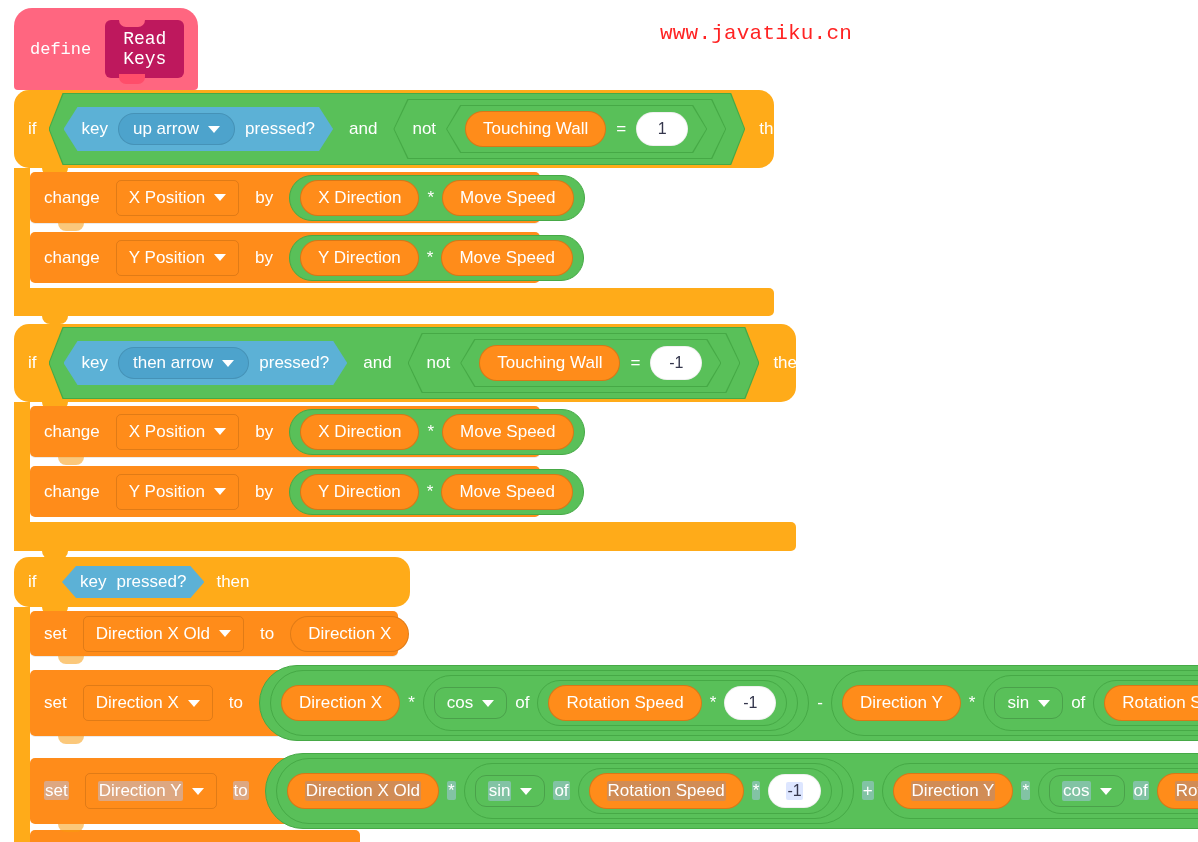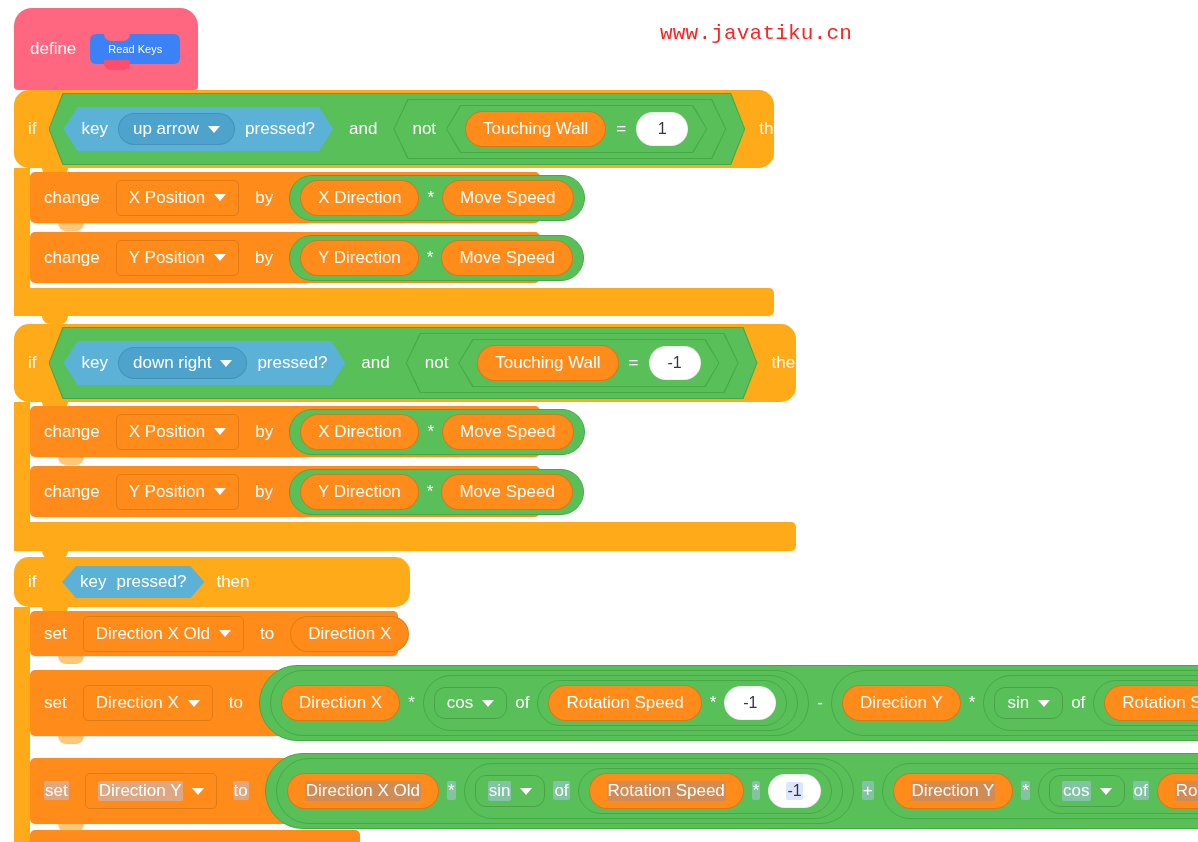--- a/index.html
+++ b/index.html
@@ -43,24 +43,24 @@
     border-radius: 18px 18px 4px 4px;
     display: flex;
     align-items: center;
     padding: 0 16px;
     box-sizing: border-box;
     color: #fff;
     font-size: 17px;
   }
   .hat .hat-label { margin-right: 14px; }
   .proto {
-    background: #3b82f6;
+    background: #be185d;
     border-radius: 6px;
     padding: 9px 18px;
-    font-size: 11px;
+    font-size: 18px;
     color: #fff;
     position: relative;
   }
   
   .proto::before {
     content:"";
     position:absolute;
     left: 14px; bottom: -6px;
     width: 26px; height: 10px;
     background: #FF4D6A;
@@ -244,21 +244,21 @@
   .sel { background: rgba(180,200,255,.45); border-radius:2px; padding:0 1px; }
   .sel-on-orange { background: rgba(120,140,200,.34); border-radius:2px; padding:0 1px; }
 </style>
 </head>
 <body>
 
 <div id="canvas">
 
   <div id="watermark">www.javatiku.cn</div>
 
-  <div class="hat" style="left:14px; top:8px; width:184px; height:82px;">
+  <div class="hat" style="left:14px; top:8px; width:184px; height:82px;font-family:Liberation Mono, monospace;">
     <span class="hat-label">define</span>
     <span class="proto">Read Keys</span>
   </div>
 
   <div>
 
     <div class="cblock-top" style="left:14px; top:90px; width:760px; height:78px;">
       <span class="kw kw-if">if</span>
 
       <div class="bool-outline" style="margin-left:12px;">
@@ -333,21 +333,21 @@
   <div>
 
     <div class="cblock-top" style="left:14px; top:324px; width:782px; height:78px;">
       <span class="kw kw-if">if</span>
 
       <div class="bool-outline" style="margin-left:12px;">
         <div class="bool">
           <div class="sensing" style="margin-left:-4px;">
             <span>key</span>
             <span class="field-dd">
-              <span>down right</span>
+              <span>then arrow</span>
               <span class="caret"></span>
             </span>
             <span>pressed?</span>
           </div>
 
           <span style="margin:0 6px;">and</span>
 
           <div class="bool-outline">
             <div class="bool">
               <span>not</span>

